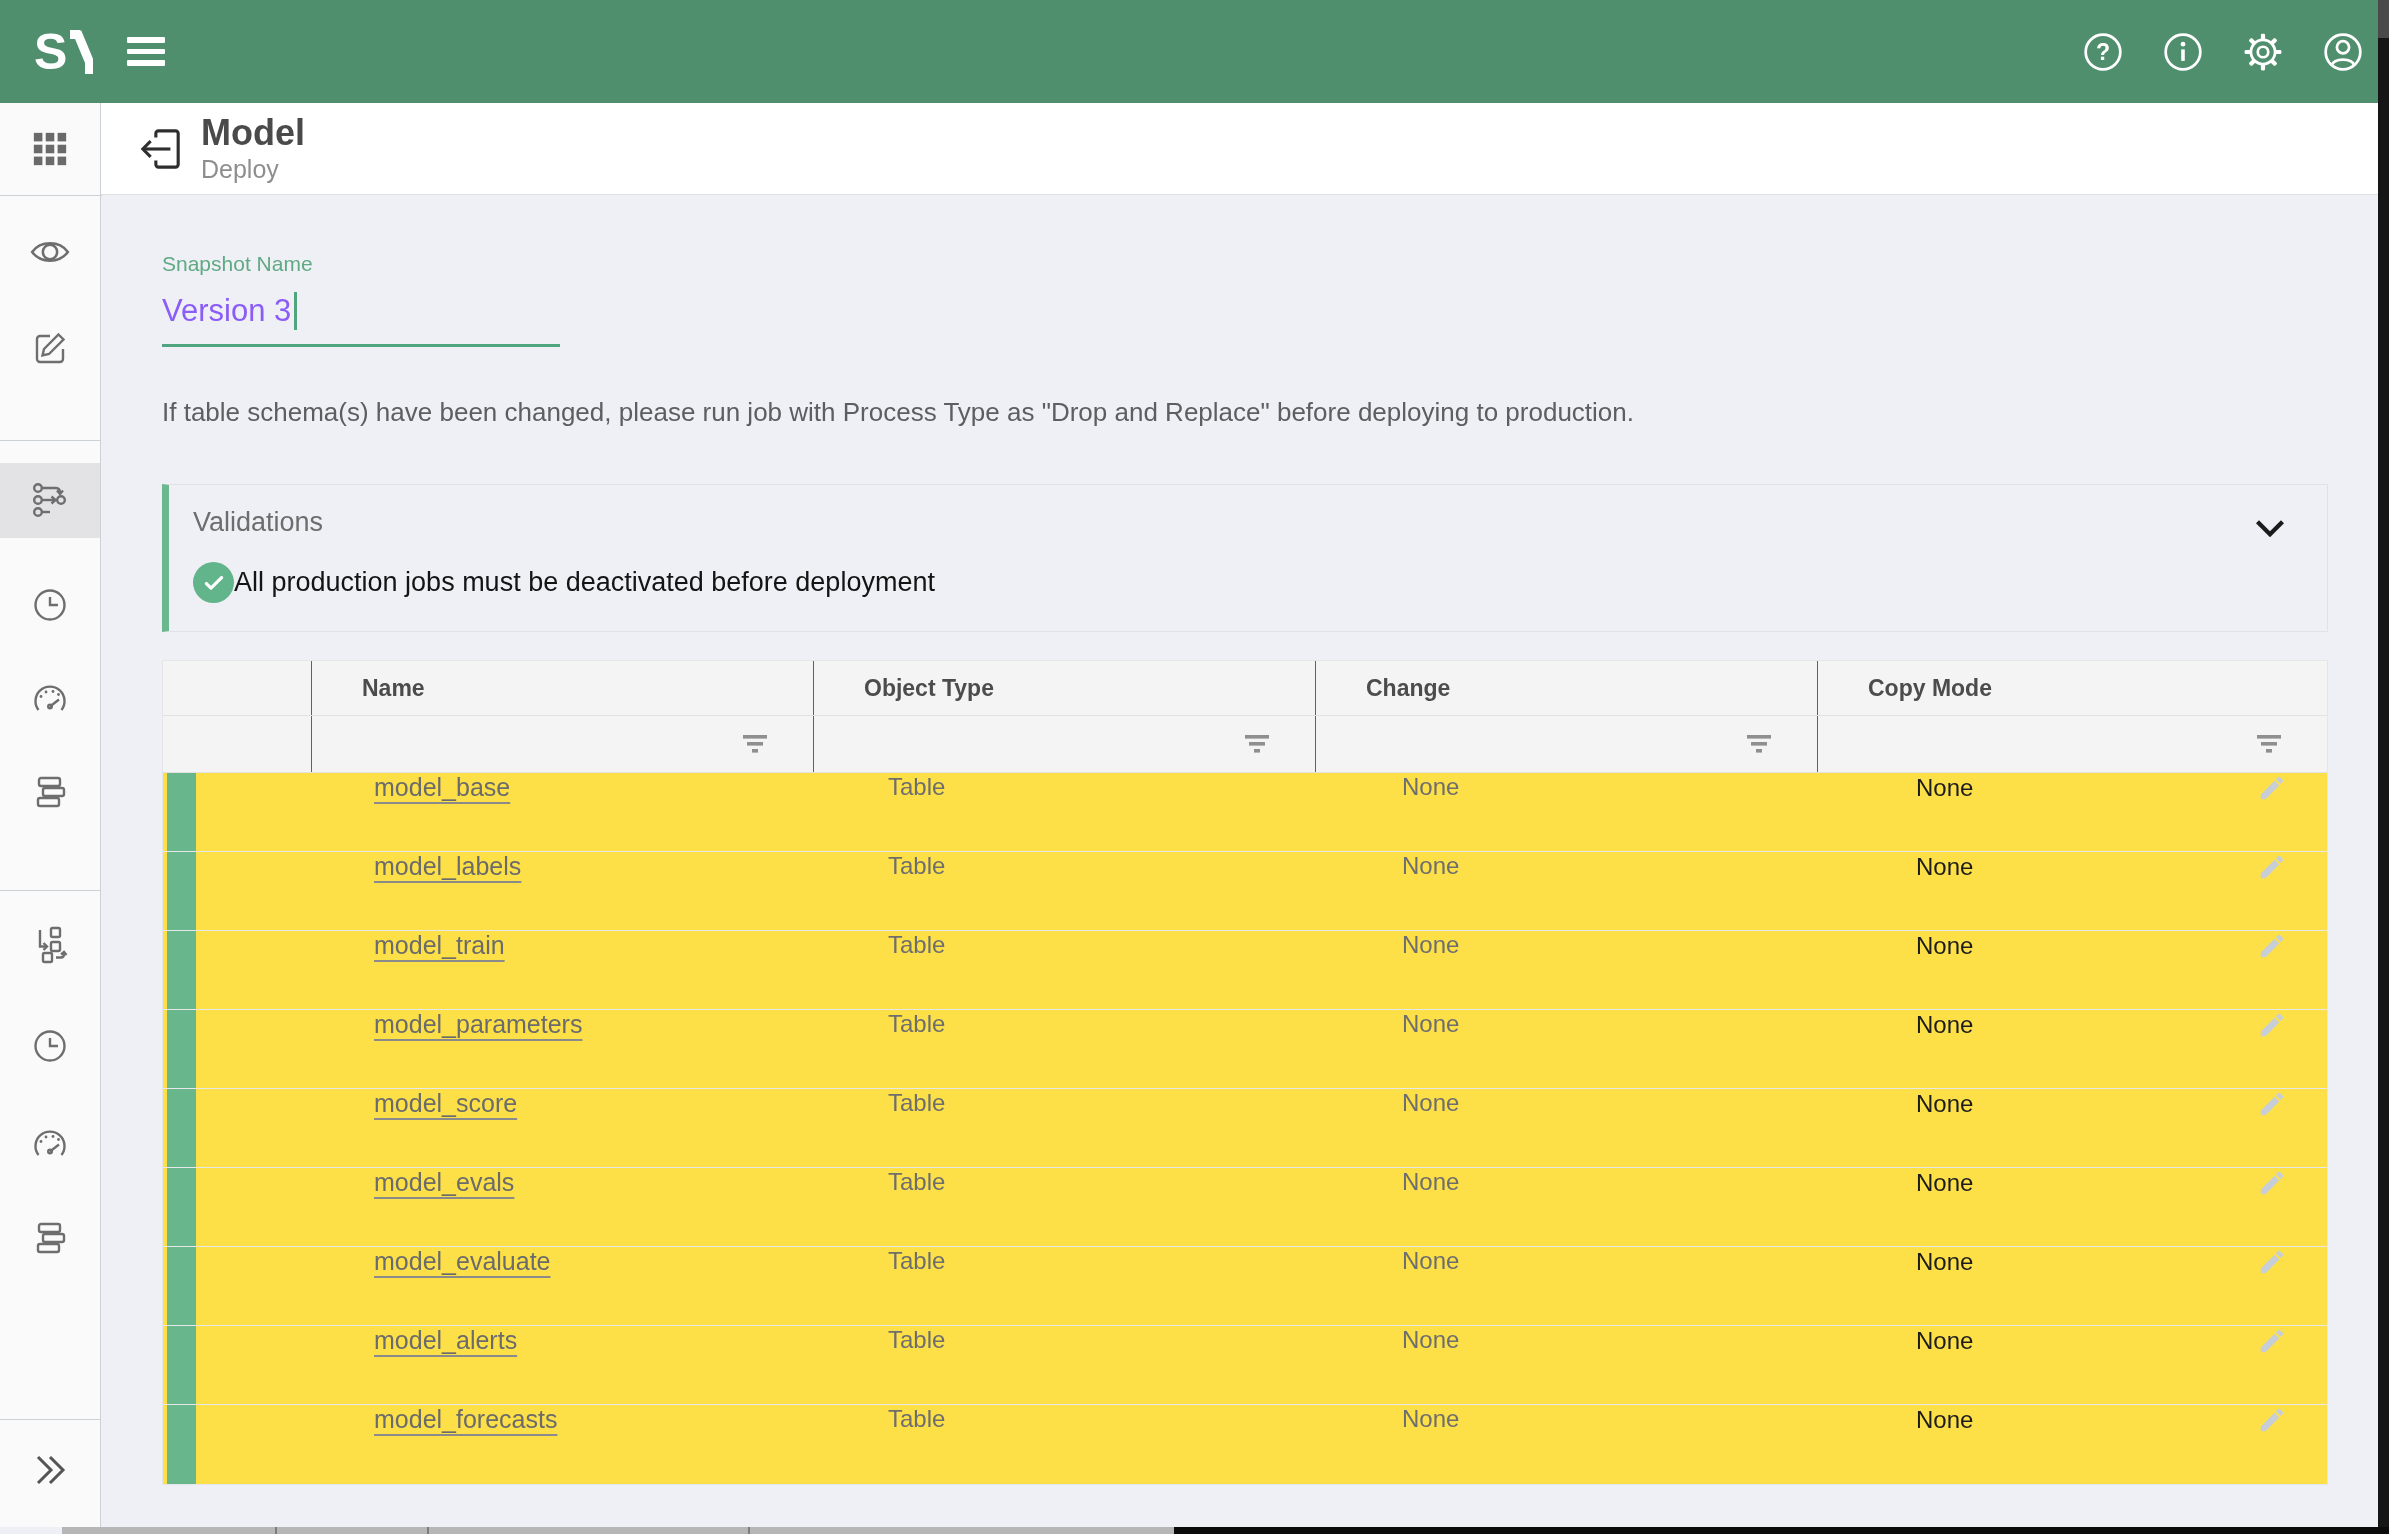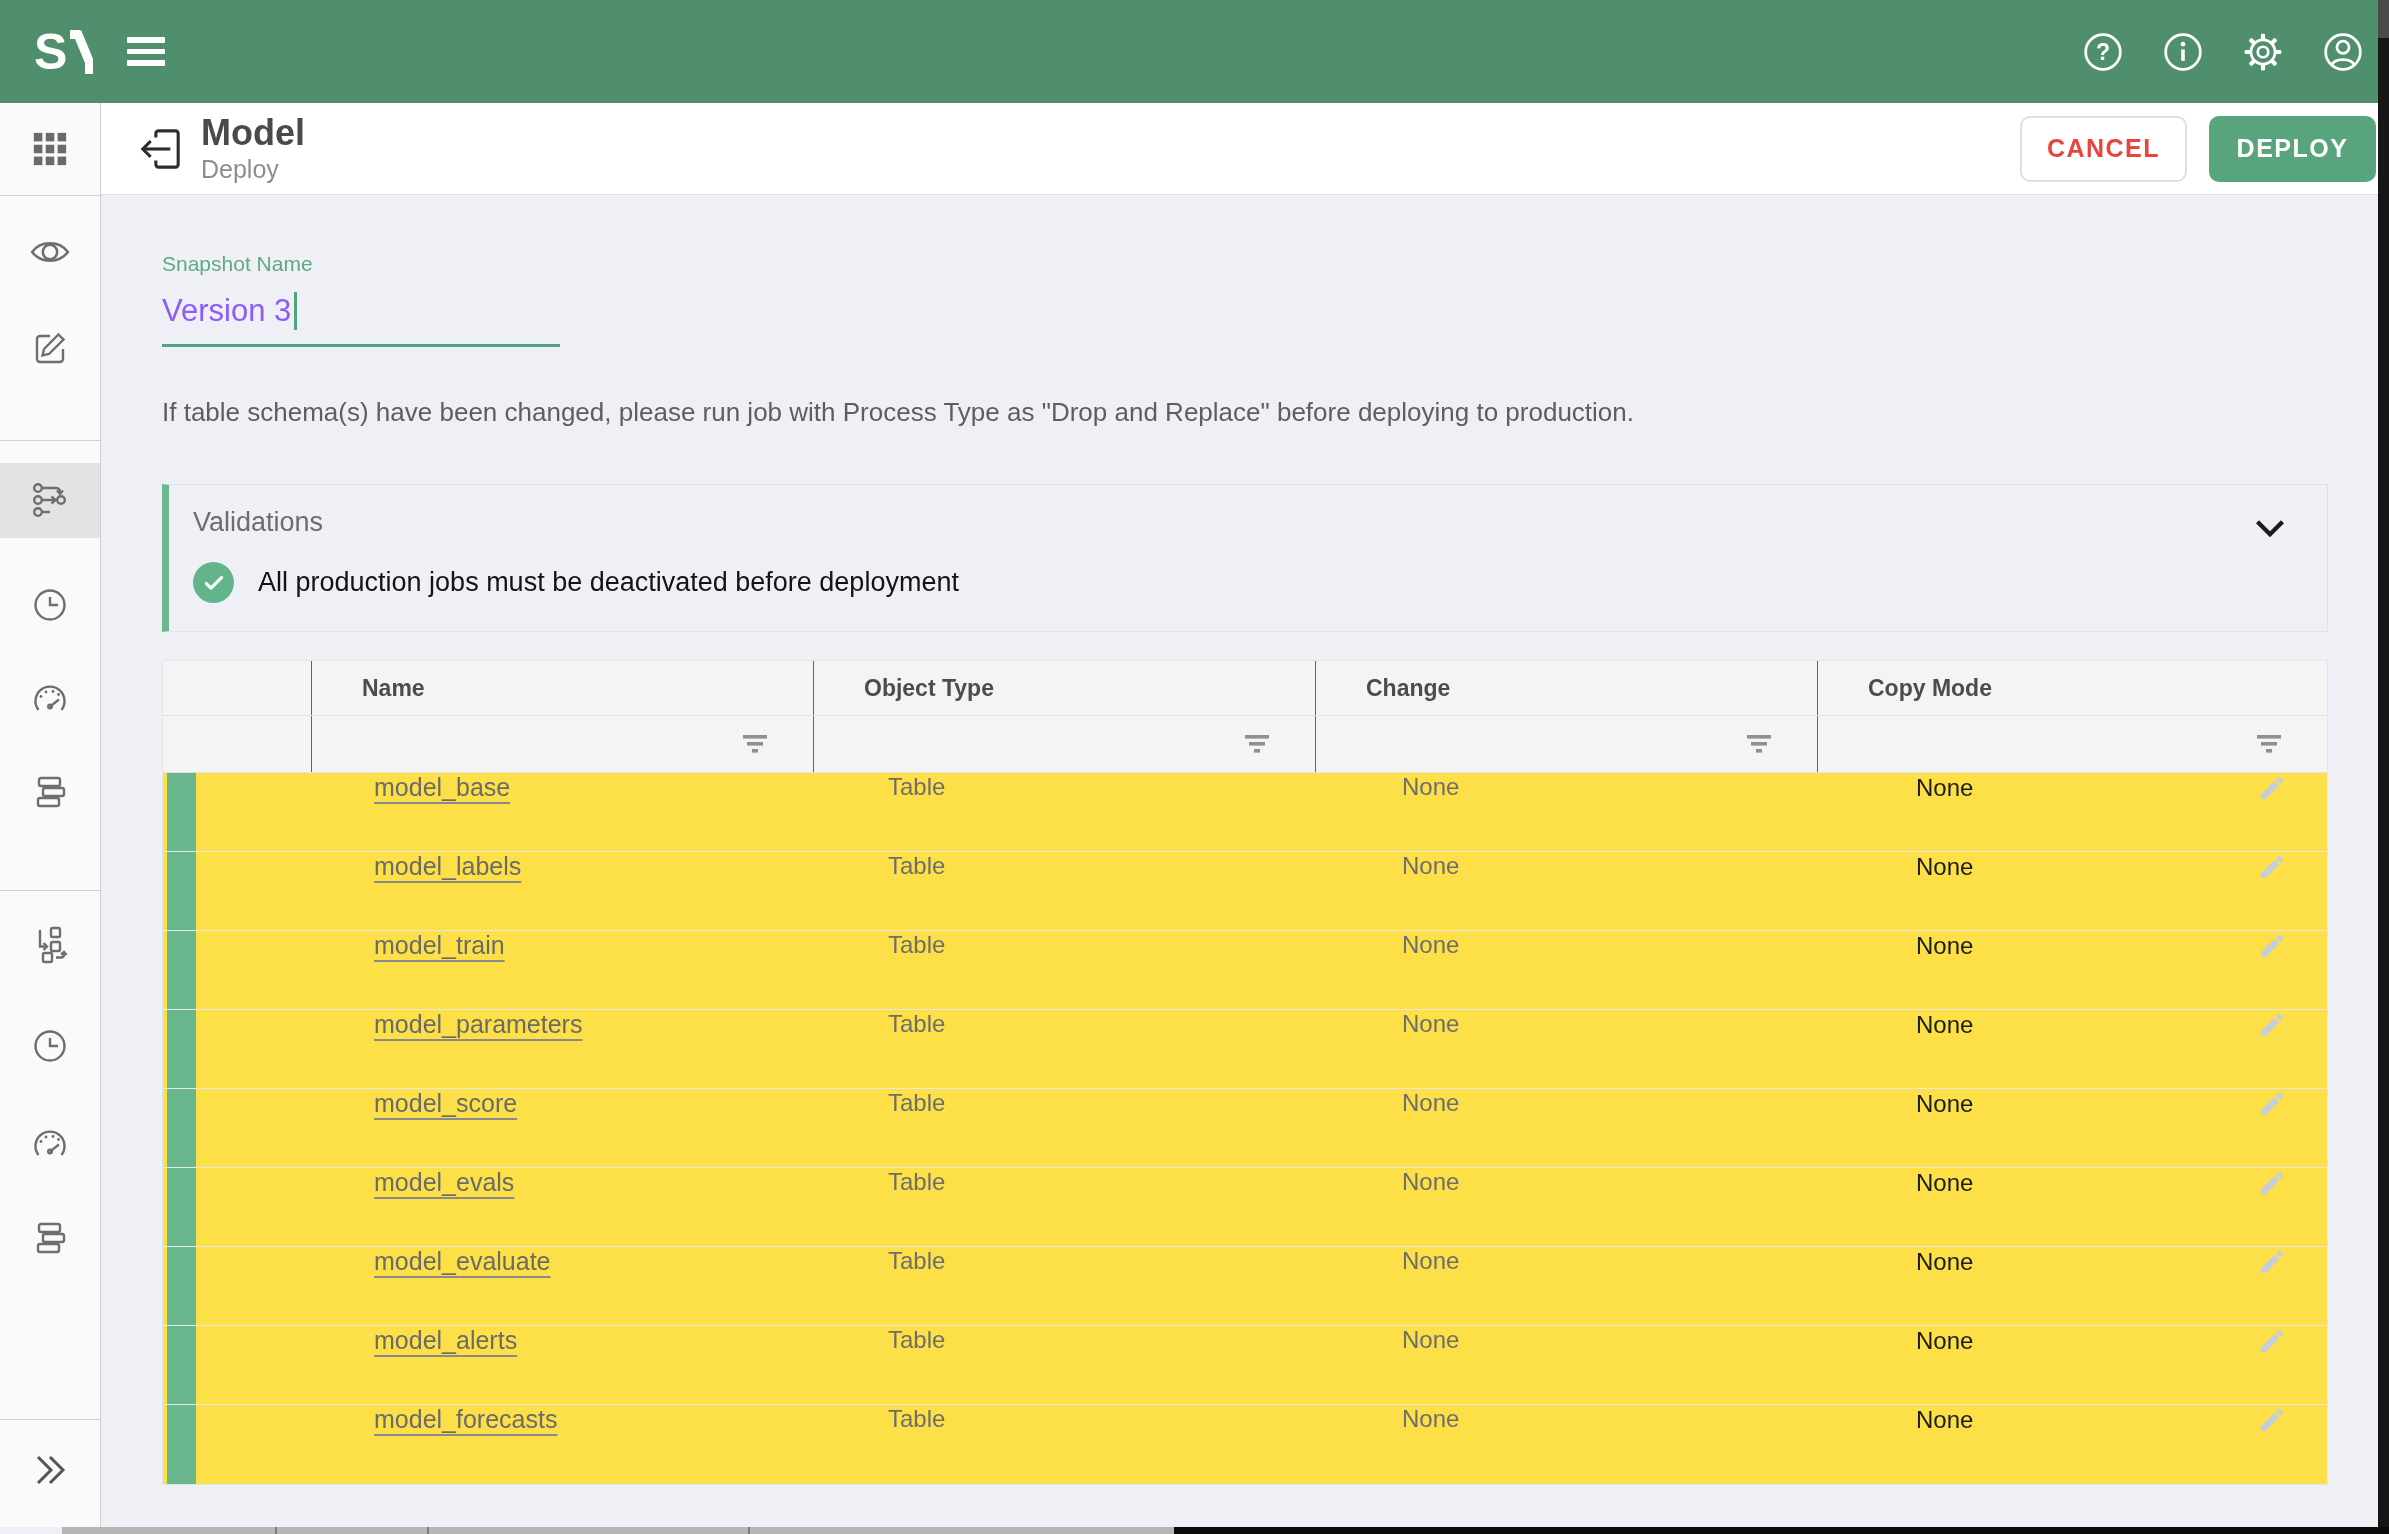--- a/index.html
+++ b/index.html
@@ -56,21 +56,21 @@
            width:398px;cursor:text;}
   .caret{width:3px;height:38px;background:#4fa57d;margin-left:3px;}
   .f-underline{width:398px;height:3px;background:#4fa57d;margin-top:14px;}
   .hint{margin-top:50px;font-size:26px;color:#5c5e61;line-height:1.2;}
 
   
   .panel{margin-top:56px;width:2166px;border:1px solid #dfe2e6;border-left:7px solid #6cb88e;
          box-sizing:border-box;position:relative;padding:22px 16px 28px 24px;}
   .panel-title{font-size:27px;color:#6d6d6d;}
   .panel-chevron{position:absolute;right:42px;top:34px;background:none;border:none;padding:0;cursor:pointer;}
-  .vrow{margin-top:24px;display:flex;align-items:center;gap:24px;}
+  .vrow{margin-top:24px;display:flex;align-items:center;}
   .vcheck{width:41px;height:41px;border-radius:50%;background:#62b48b;display:flex;
           align-items:center;justify-content:center;flex:none;}
   .vtext{font-size:27px;color:#141414;}
 
   
   .table{margin-top:28px;width:2166px;border:1px solid #e4e6e8;box-sizing:border-box;background:#fff;}
   .thr,.tfr{display:flex;background:#f4f4f5;border-bottom:1px solid #e2e2e2;box-sizing:border-box;}
   .thr{height:55px;}
   .tfr{height:57px;}
   .hc{box-sizing:border-box;display:flex;align-items:center;border-right:1px solid #4d7c0f;}
@@ -336,24 +336,20 @@
           <path d="M22 15 V11 a2.5 2.5 0 0 1 2.5 -2.5 H41 a2.5 2.5 0 0 1 2.5 2.5 V41 a2.5 2.5 0 0 1 -2.5 2.5 H24.5 A2.5 2.5 0 0 1 22 41 V37"></path>
           <path d="M36 26 H10"></path>
           <path d="M17 18.5 L9.5 26 L17 33.5"></path>
         </g>
       </svg>
     </button>
     <div class="titles">
       <div class="pg-title">Model</div>
       <div class="pg-sub">Deploy</div>
     </div>
-    <div class="hdr-buttons">
-      <button class="btn btn-cancel">CANCEL</button>
-      <button class="btn btn-deploy">DEPLOY</button>
-    </div>
   </section>
 
   <main class="main">
 
     <div class="f-label">Snapshot Name</div>
     <div class="f-value">
       <span>Version 3</span>
       <span class="caret"></span>
     </div>
     <div class="f-underline"></div>

